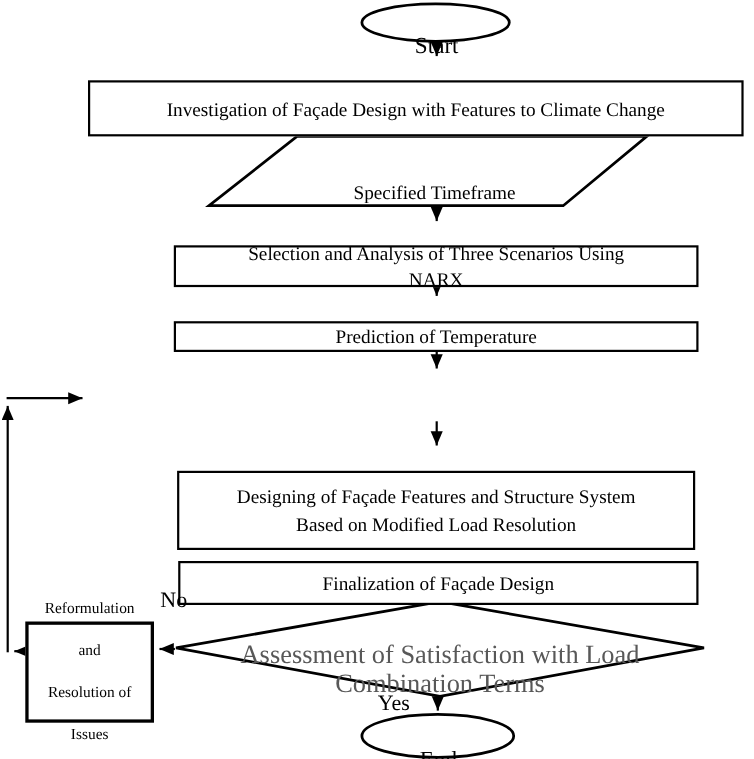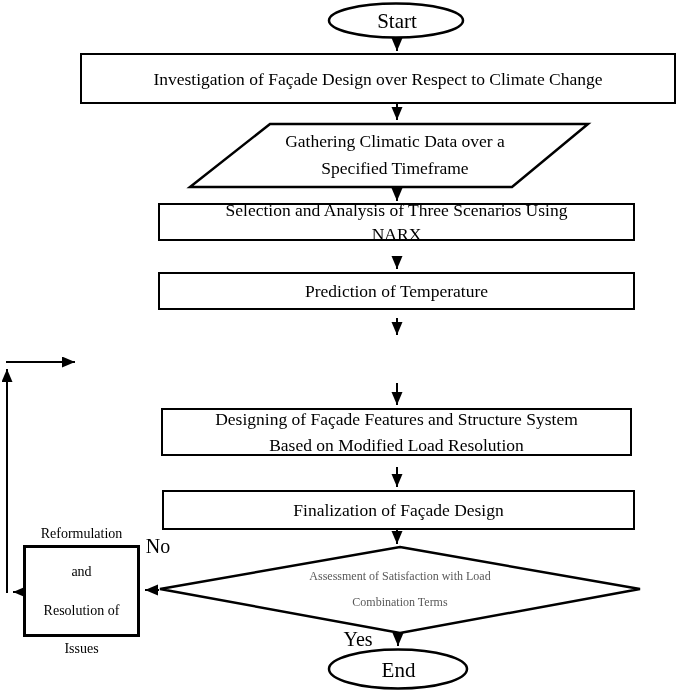--- a/index.html
+++ b/index.html
@@ -21,25 +21,26 @@
   .cline{stroke:var(--stroke);stroke-width:2;fill:none;stroke-linecap:square;}
   .cshape{stroke:var(--stroke);stroke-width:2.5;fill:#ffffff;}
   .arrhead{fill:var(--stroke);}
   .node{
     position:absolute;
     display:flex;flex-direction:column;
     align-items:center;justify-content:center;
     text-align:right;
     font-size:17.5px;line-height:24px;
     box-sizing:border-box;
+    margin-top:20px;
   }
   .rect{border:2.5px solid var(--stroke);background:#ffffff;}
   .overlay{background:transparent;border:none;}
   .para-text{line-height:27px;}
-  .diamond-text{color:var(--diamond-text);font-size:12px;line-height:26px;}
+  .diamond-text{color:var(--diamond-text);font-size:24px;line-height:26px;}
   .terminal-text{font-size:21px;}
   .small-text{font-size:14px;line-height:21.5px;gap:17px;}
   .edge-label{
     position:absolute;
     font-size:20px;line-height:22px;
     text-align:center;
   }
 </style>
 </head>
 <body>
@@ -72,39 +73,38 @@
     <polygon class="cshape" points="270,124 588,124 512,187 190,187"></polygon>
     <polygon class="cshape" stroke-width="2" points="400,547 640,589 400,633 160,589"></polygon>
     <ellipse class="cshape" cx="398" cy="669" rx="69" ry="19.5"></ellipse>
   </svg>
 
   <div class="node overlay terminal-text" style="left:330px;top:4px;width:134px;height:33px">
     <div>Start</div>
   </div>
 
   <div class="node rect" style="left:80px;top:53px;width:596px;height:51px">
-    <div>Investigation of Façade Design over Respect to Climate Change</div>
+    <div>Investigation of Façade Design with Features to Climate Change</div>
   </div>
 
   <div class="node overlay para-text" style="left:210px;top:127px;width:370px;height:56px">
-    <div>Gathering Climatic Data over a</div>
     <div>Specified Timeframe</div>
   </div>
 
   <div class="node rect" style="left:158px;top:203px;width:477px;height:38px">
     <div>Selection and Analysis of Three Scenarios Using</div>
     <div>NARX</div>
   </div>
 
-  <div class="node rect" style="left:158px;top:272px;width:477px;height:38px">
+  <div class="node rect" style="left:158px;top:272px;width:477px;height:28px">
     <div>Prediction of Temperature</div>
   </div>
 
 
-  <div class="node rect" style="left:161px;top:408px;width:471px;height:48px;line-height:26px">
+  <div class="node rect" style="left:161px;top:408px;width:471px;height:72px;line-height:26px">
     <div>Designing of Façade Features and Structure System</div>
     <div>Based on Modified Load Resolution</div>
   </div>
 
   <div class="node rect" style="left:162px;top:490px;width:473px;height:40px">
     <div>Finalization of Façade Design</div>
   </div>
 
   <div class="node overlay diamond-text" style="left:215px;top:560px;width:370px;height:58px">
     <div>Assessment of Satisfaction with Load</div>

